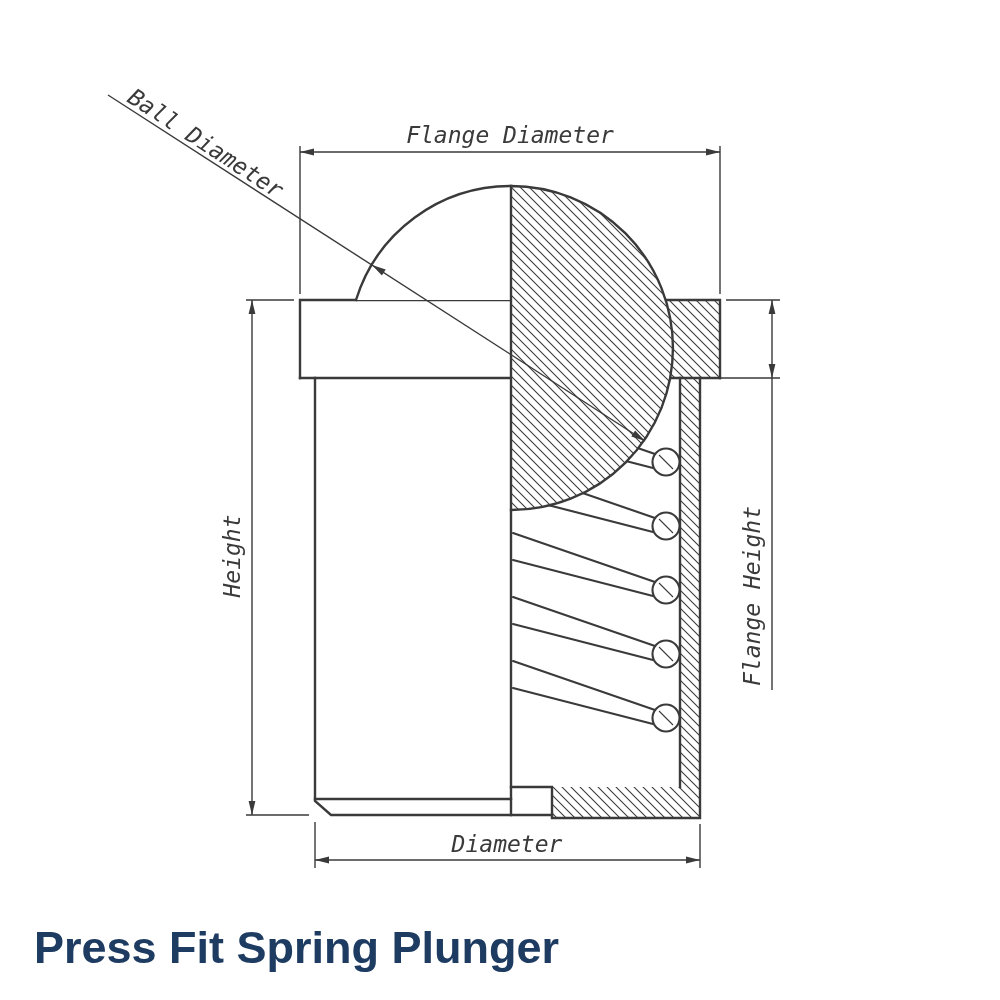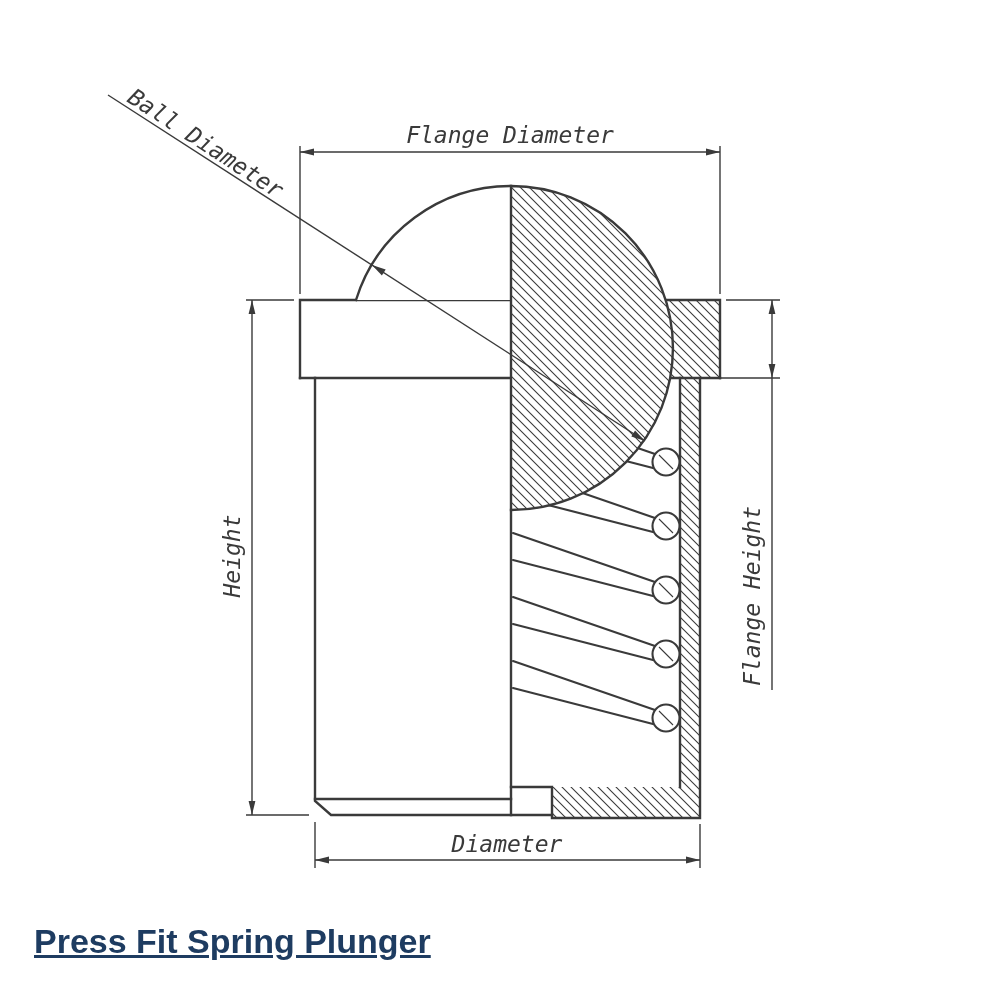--- a/index.html
+++ b/index.html
@@ -8,21 +8,21 @@
   svg{position:absolute;inset:0;}
   .outline{stroke:var(--line,#3a3a3a);stroke-width:2.4;fill:none;stroke-linecap:square;}
   .mid{stroke:var(--line,#3a3a3a);stroke-width:2.1;fill:none;stroke-linecap:round;}
   .thin{stroke:var(--line,#3a3a3a);stroke-width:1.4;fill:none;}
   .hatchline{stroke:var(--line,#4a4a4a);stroke-width:1.1;}
   .arrow{fill:var(--line,#3a3a3a);stroke:none;}
   .whitefill{fill:#ffffff;stroke:none;}
   .wire{fill:#ffffff;stroke:var(--line,#3a3a3a);stroke-width:2.1;}
   .dimtext{font-family:"DejaVu Sans Mono",monospace;font-style:italic;font-size:23px;fill:var(--line,#3a3a3a);}
   .title{position:absolute;left:34px;top:922px;font-family:"Liberation Sans",sans-serif;
-         font-weight:700;font-size:34px;letter-spacing:0px;color:var(--title,#1e3c61);text-decoration:underline;}
+         font-weight:700;font-size:45px;letter-spacing:0px;color:var(--title,#1e3c61);}
 </style>
 </head>
 <body>
 
 <div class="stage">
   <svg viewBox="0 0 1000 1000" width="1000" height="1000">
     <defs>
       <pattern id="hatch" width="9" height="9" patternUnits="userSpaceOnUse">
         <path class="hatchline" d="M-2,-2 L11,11 M-6.5,2.5 L6.5,15.5 M2.5,-6.5 L15.5,6.5"></path>
       </pattern>

